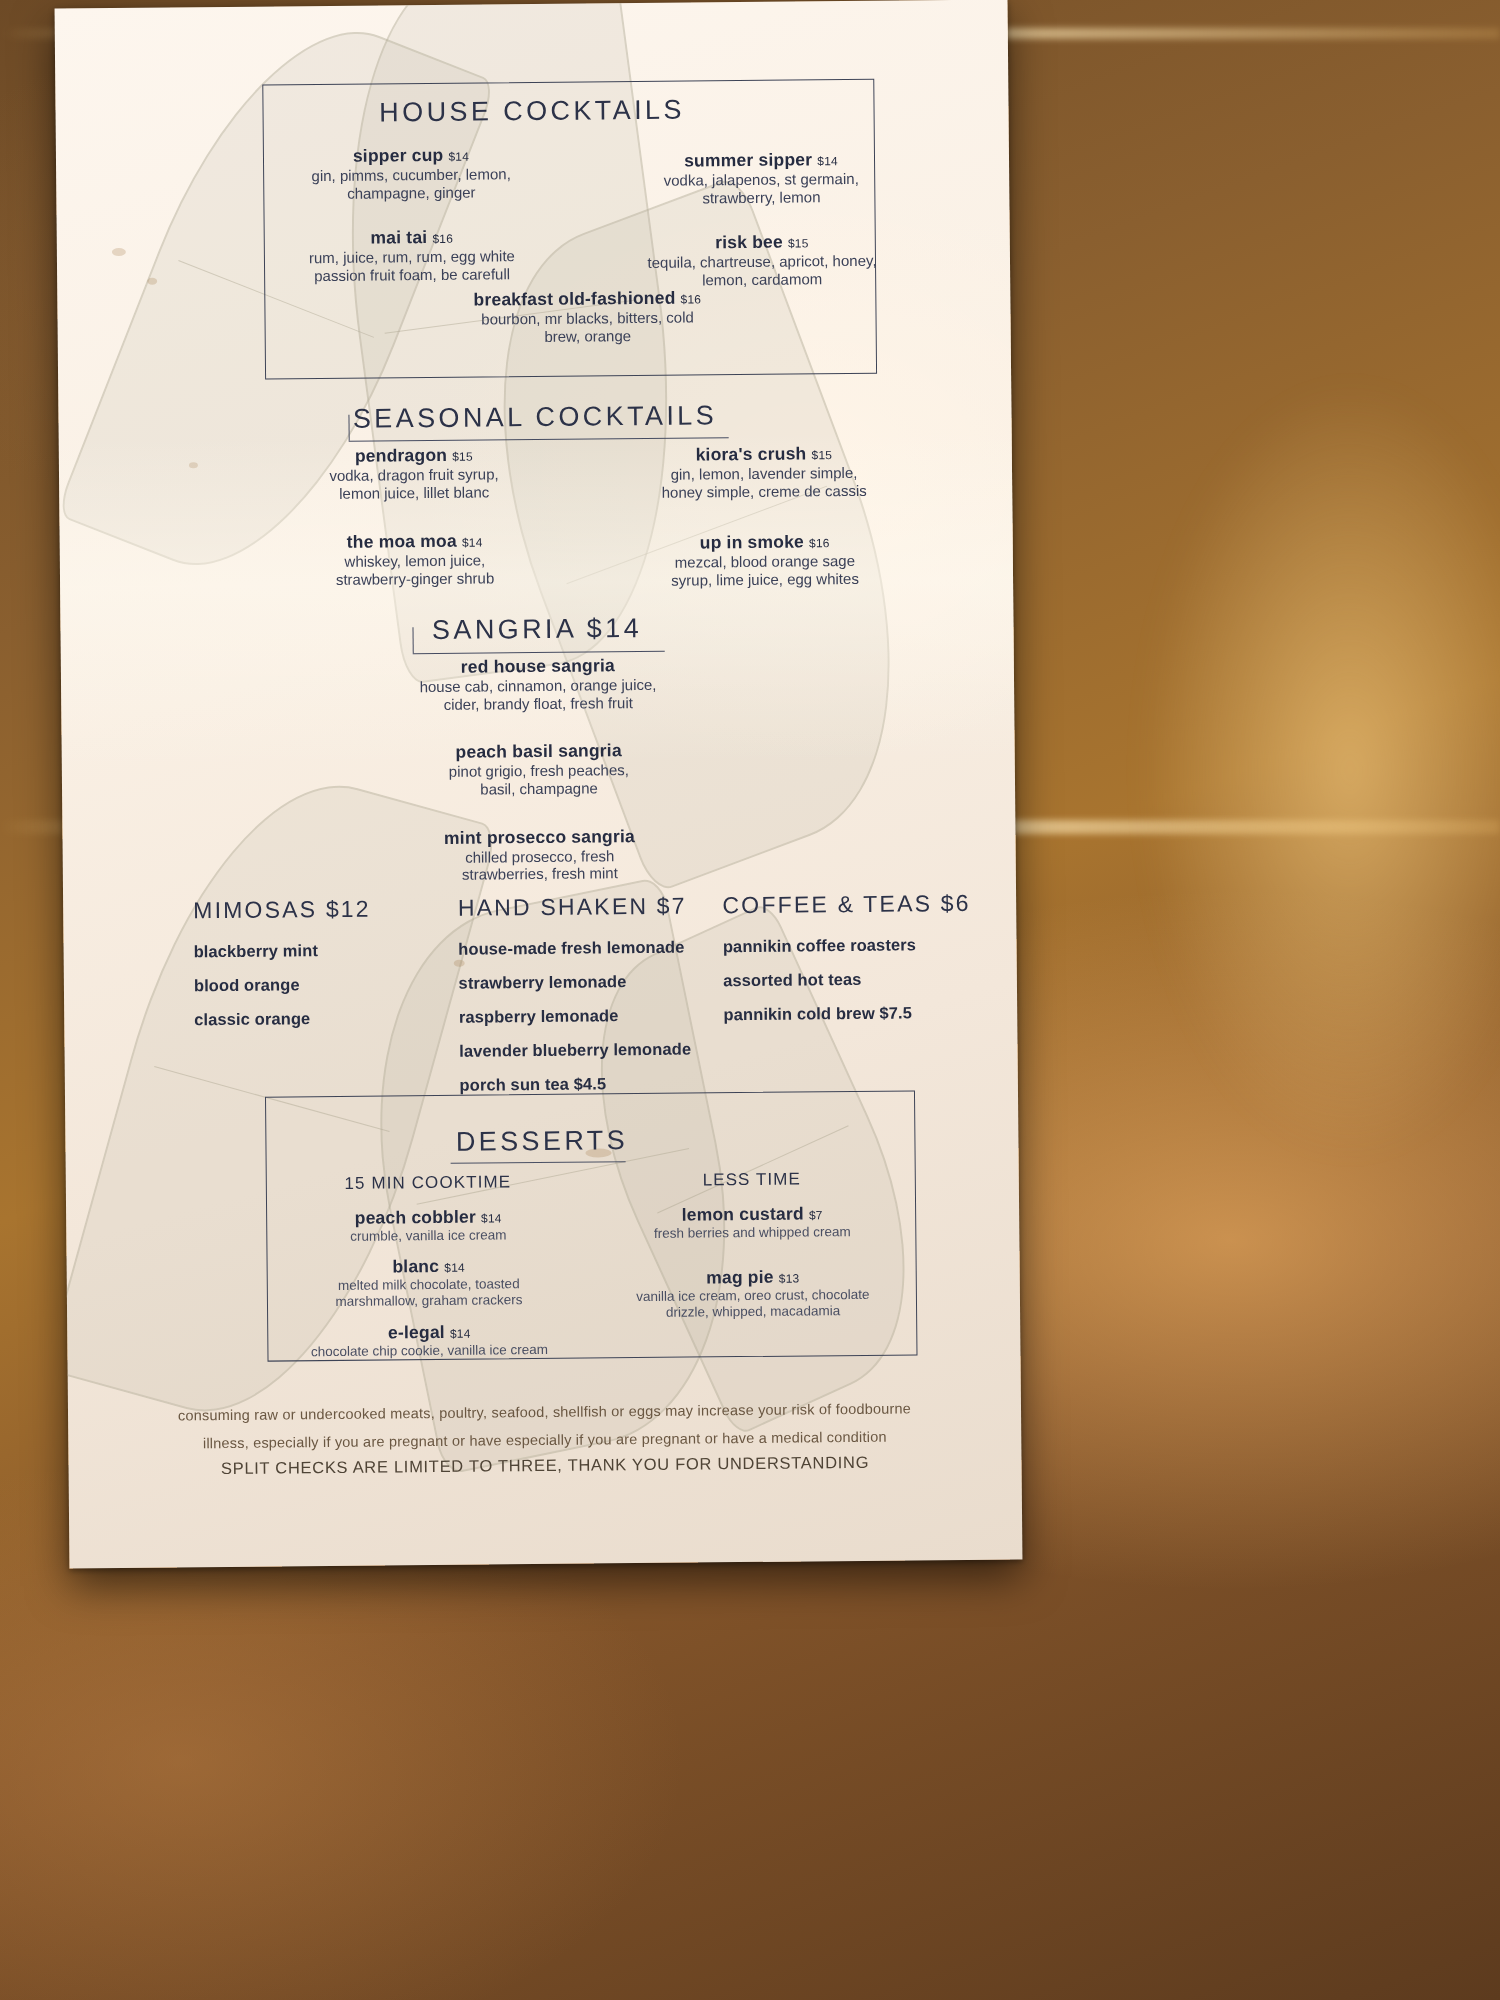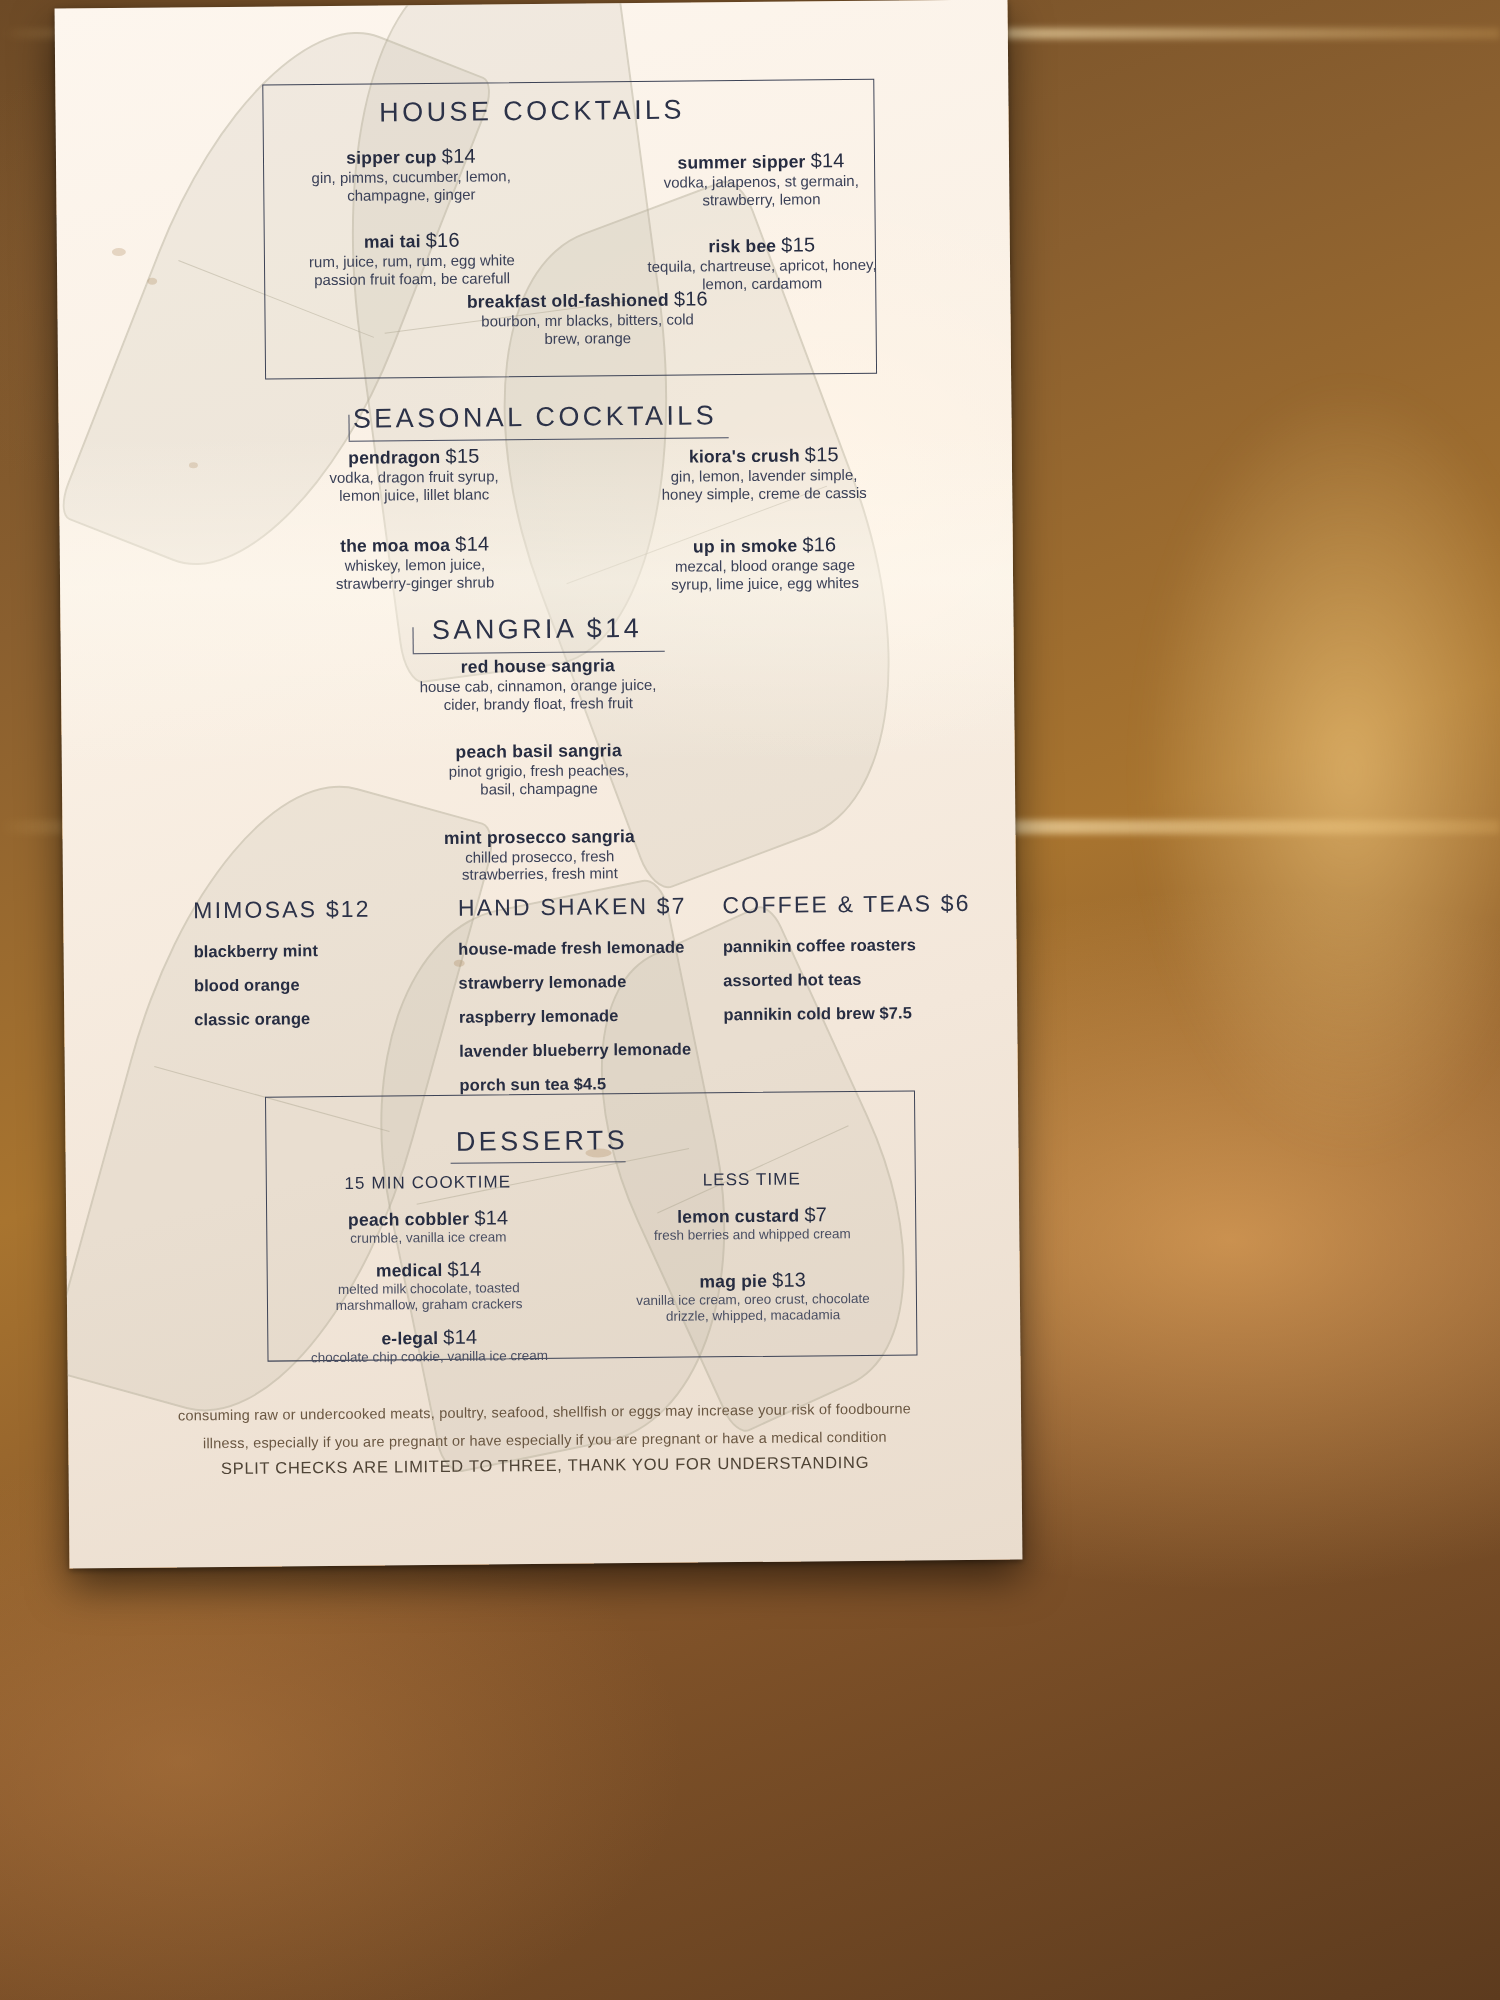--- a/index.html
+++ b/index.html
@@ -98,21 +98,21 @@
     font-weight: 400;
     color: #2c3248;
     text-align: center;
   }
   .item-name {
     font-weight: 700;
     font-size: 17.5px;
     letter-spacing: 0.2px;
     color: #262c41;
   }
-  .item-name .price { font-weight: 400; font-size: 20px; }
+  .item-name .price { font-weight: 400; font-size: 12px; }
   .item-desc {
     font-size: 15px;
     line-height: 1.18;
     color: #3b4158;
     font-weight: 400;
   }
   .item { text-align: center; margin-bottom: 15px; }
 
   
   .framed {
@@ -400,21 +400,21 @@
           <div class="item" style="margin-bottom:12px">
             <div class="item-name">
               <span>peach cobbler</span>
               <span class="price">$14</span>
             </div>
             <div class="item-desc small-desc" style="white-space:pre-line">crumble, vanilla ice cream</div>
           </div>
 
           <div class="item" style="margin-bottom:12px">
             <div class="item-name">
-              <span>medical</span>
+              <span>blanc</span>
               <span class="price">$14</span>
             </div>
             <div class="item-desc small-desc" style="white-space:pre-line">melted milk chocolate, toasted
 marshmallow, graham crackers</div>
           </div>
 
           <div class="item">
             <div class="item-name">
               <span>e-legal</span>
               <span class="price">$14</span>

